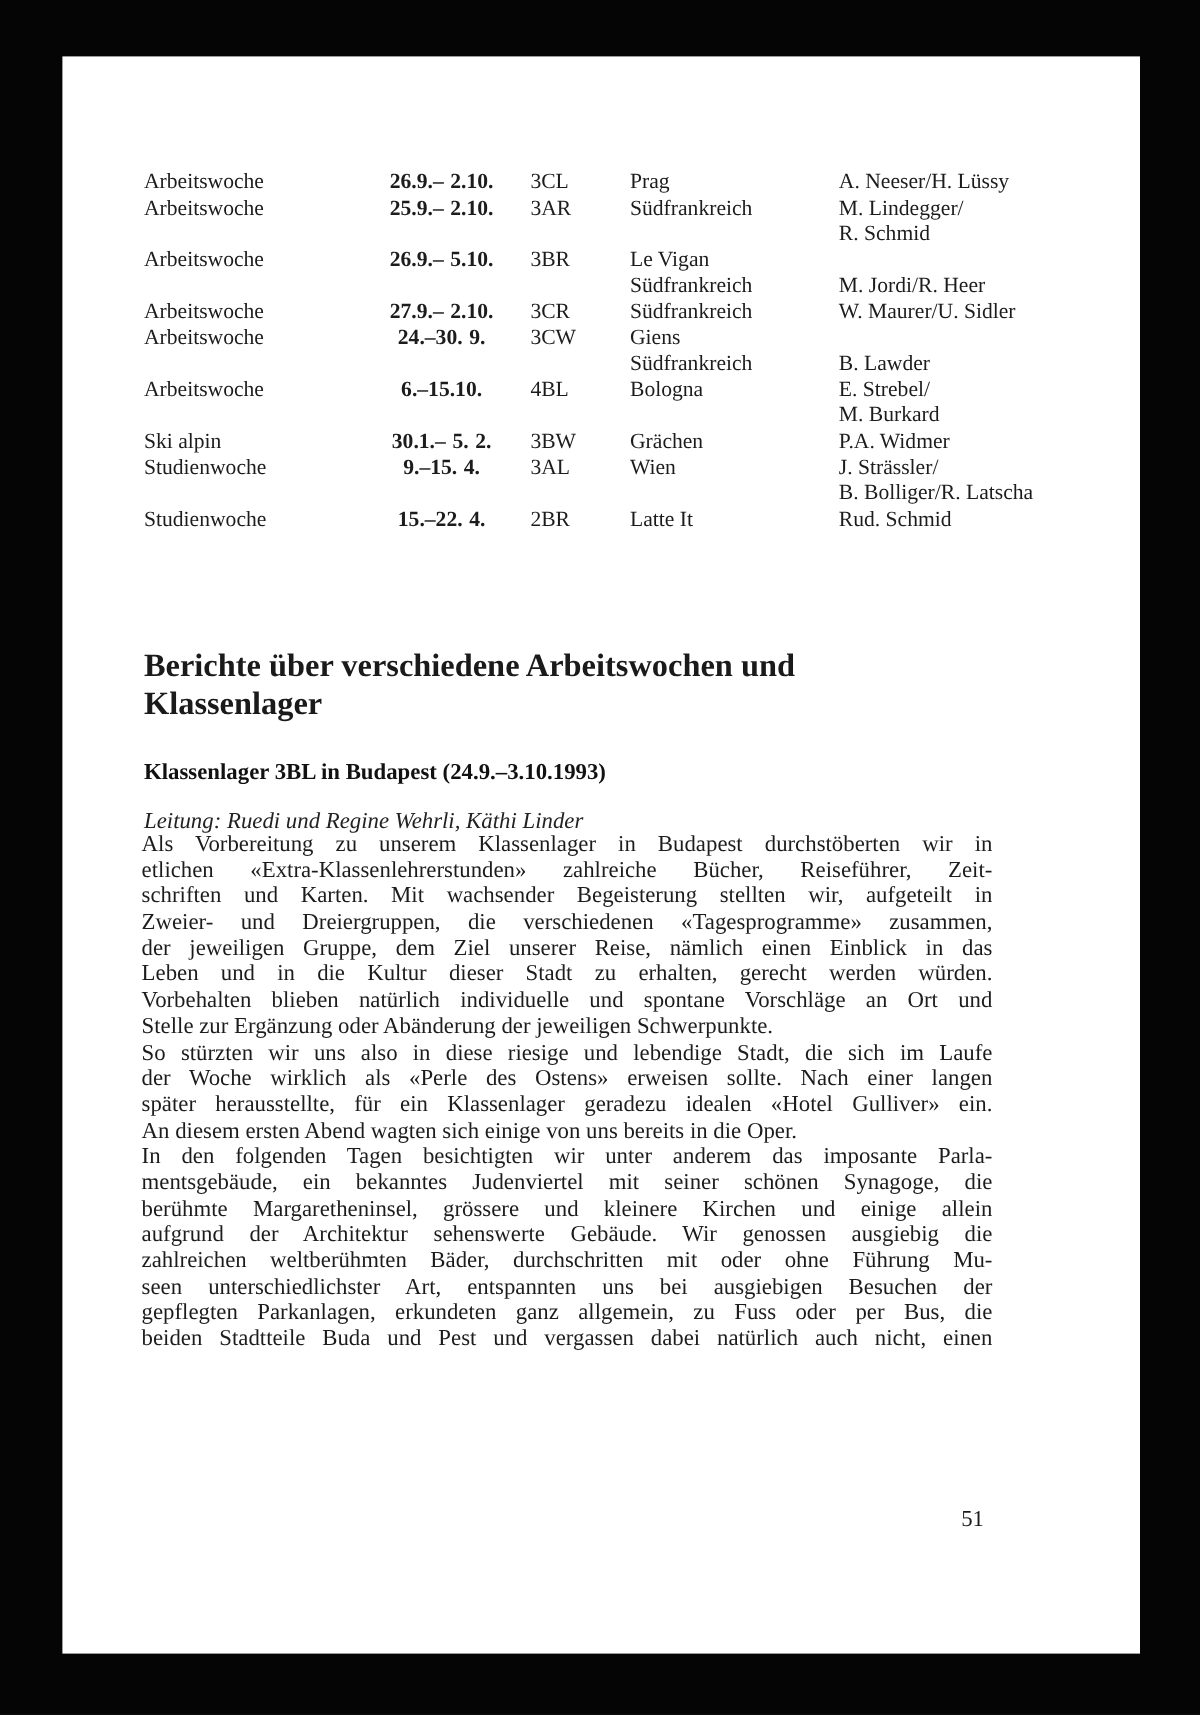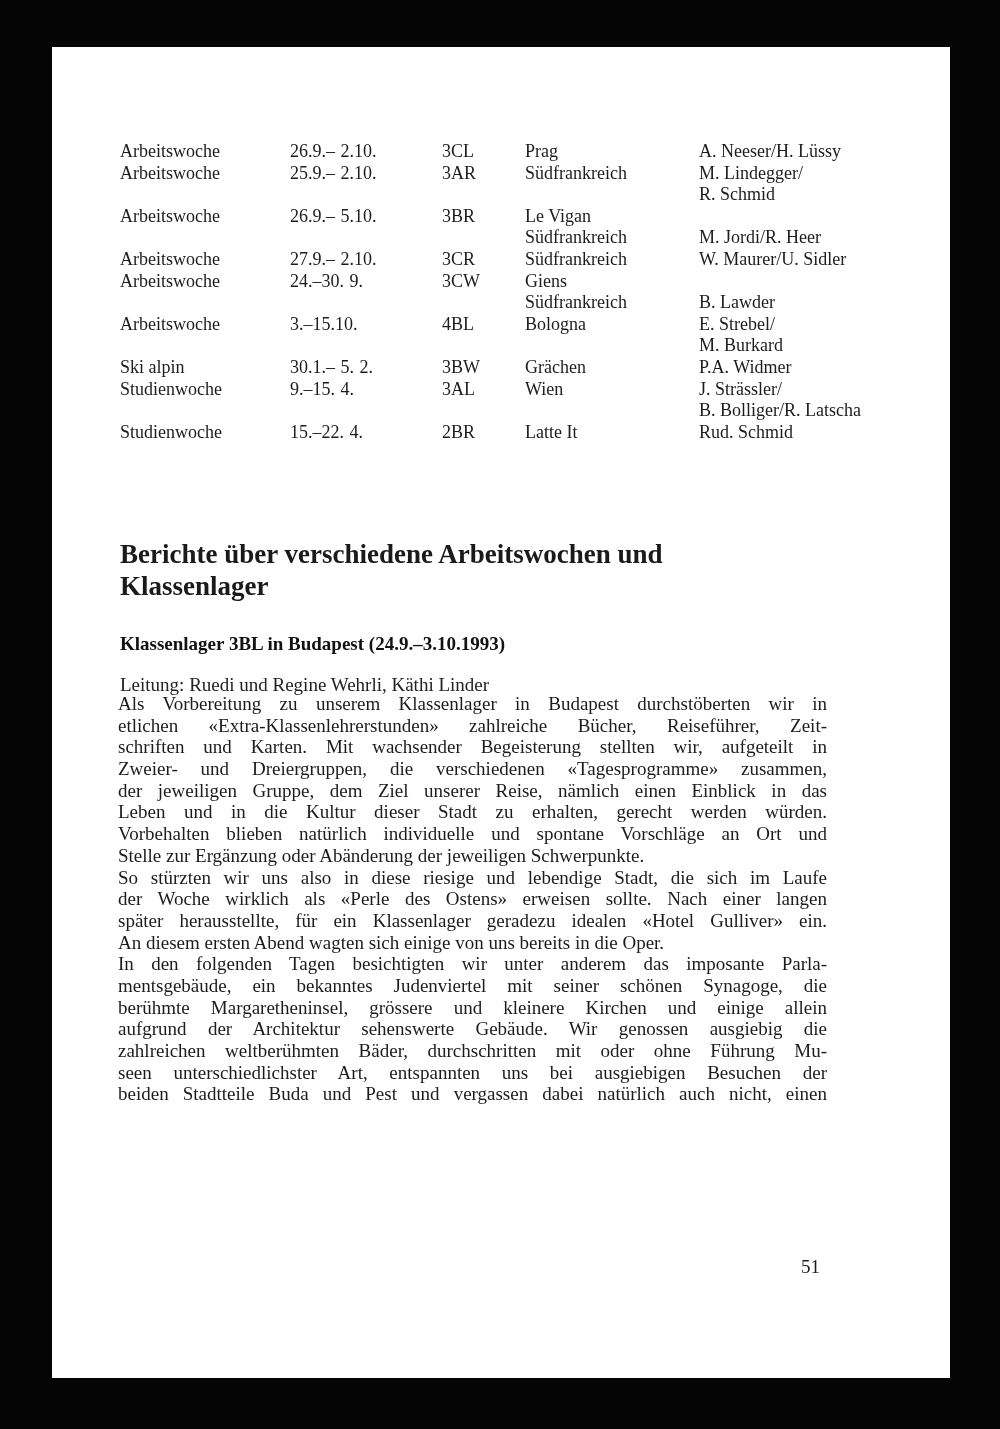--- a/index.html
+++ b/index.html
@@ -29,21 +29,21 @@
       left: 120px;
       top: 141px;
       width: 720px;
     }
     .row {
       position: relative;
       font-size: 18px;
       line-height: 21.6px;
     }
     .row .type { position: absolute; left: 0; top: 0; }
-    .row .dates { position: absolute; left: 170px; width: 128px; text-align: left; top: 0; word-spacing: 1px; white-space: pre; }
+    .row .dates { position: absolute; left: 184px; width: 128px; text-align: center; top: 0; word-spacing: 1px; white-space: pre; font-weight: bold; }
     .row .cls { position: absolute; left: 322px; top: 0; }
     .row .place { position: absolute; left: 405px; top: 0; width: 140px; }
     .row .leader { position: absolute; left: 539px; top: 0; width: 200px; margin-left: 40px; }
     .row .line { display: block; height: 21.6px; white-space: nowrap; }
 
     .heading {
       position: absolute;
       left: 120px;
       top: 538px;
       width: 720px;
@@ -62,20 +62,21 @@
       font-weight: bold;
       margin: 0;
       color: #111;
     }
     .byline {
       position: absolute;
       left: 120px;
       top: 673px;
       font-size: 19px;
       line-height: 24px;
+      font-style: italic;
       margin: 0;
       color: #222;
     }
     .body-text {
       position: absolute;
       left: 118px;
       top: 693px;
       width: 709px;
       font-size: 19px;
       line-height: 21.7px;
@@ -175,21 +176,21 @@
       <span class="line">Südfrankreich</span>
     </span>
     <span class="leader">
       <span class="line"></span>
       <span class="line">B. Lawder</span>
     </span>
   </div>
 
   <div class="row" style="height:43.2px">
     <span class="type">Arbeitswoche</span>
-    <span class="dates">3.–15.10.</span>
+    <span class="dates">6.–15.10.</span>
     <span class="cls">4BL</span>
     <span class="place">
       <span class="line">Bologna</span>
     </span>
     <span class="leader">
       <span class="line">E. Strebel/</span>
       <span class="line">M. Burkard</span>
     </span>
   </div>
 
@@ -257,17 +258,18 @@
     <span class="ln">später herausstellte, für ein Klassenlager geradezu idealen «Hotel Gulliver» ein.</span>
     <span class="ln last">An diesem ersten Abend wagten sich einige von uns bereits in die Oper.</span>
   </p>
   <p>
     <span class="ln">In den folgenden Tagen besichtigten wir unter anderem das imposante Parla-</span>
     <span class="ln">mentsgebäude, ein bekanntes Judenviertel mit seiner schönen Synagoge, die</span>
     <span class="ln">berühmte Margaretheninsel, grössere und kleinere Kirchen und einige allein</span>
     <span class="ln">aufgrund der Architektur sehenswerte Gebäude. Wir genossen ausgiebig die</span>
     <span class="ln">zahlreichen weltberühmten Bäder, durchschritten mit oder ohne Führung Mu-</span>
     <span class="ln">seen unterschiedlichster Art, entspannten uns bei ausgiebigen Besuchen der</span>
+    <span class="ln">gepflegten Parkanlagen, erkundeten ganz allgemein, zu Fuss oder per Bus, die</span>
     <span class="ln">beiden Stadtteile Buda und Pest und vergassen dabei natürlich auch nicht, einen</span>
   </p>
 </div>
 
 <div class="page-number">51</div>
 
 </body></html>

